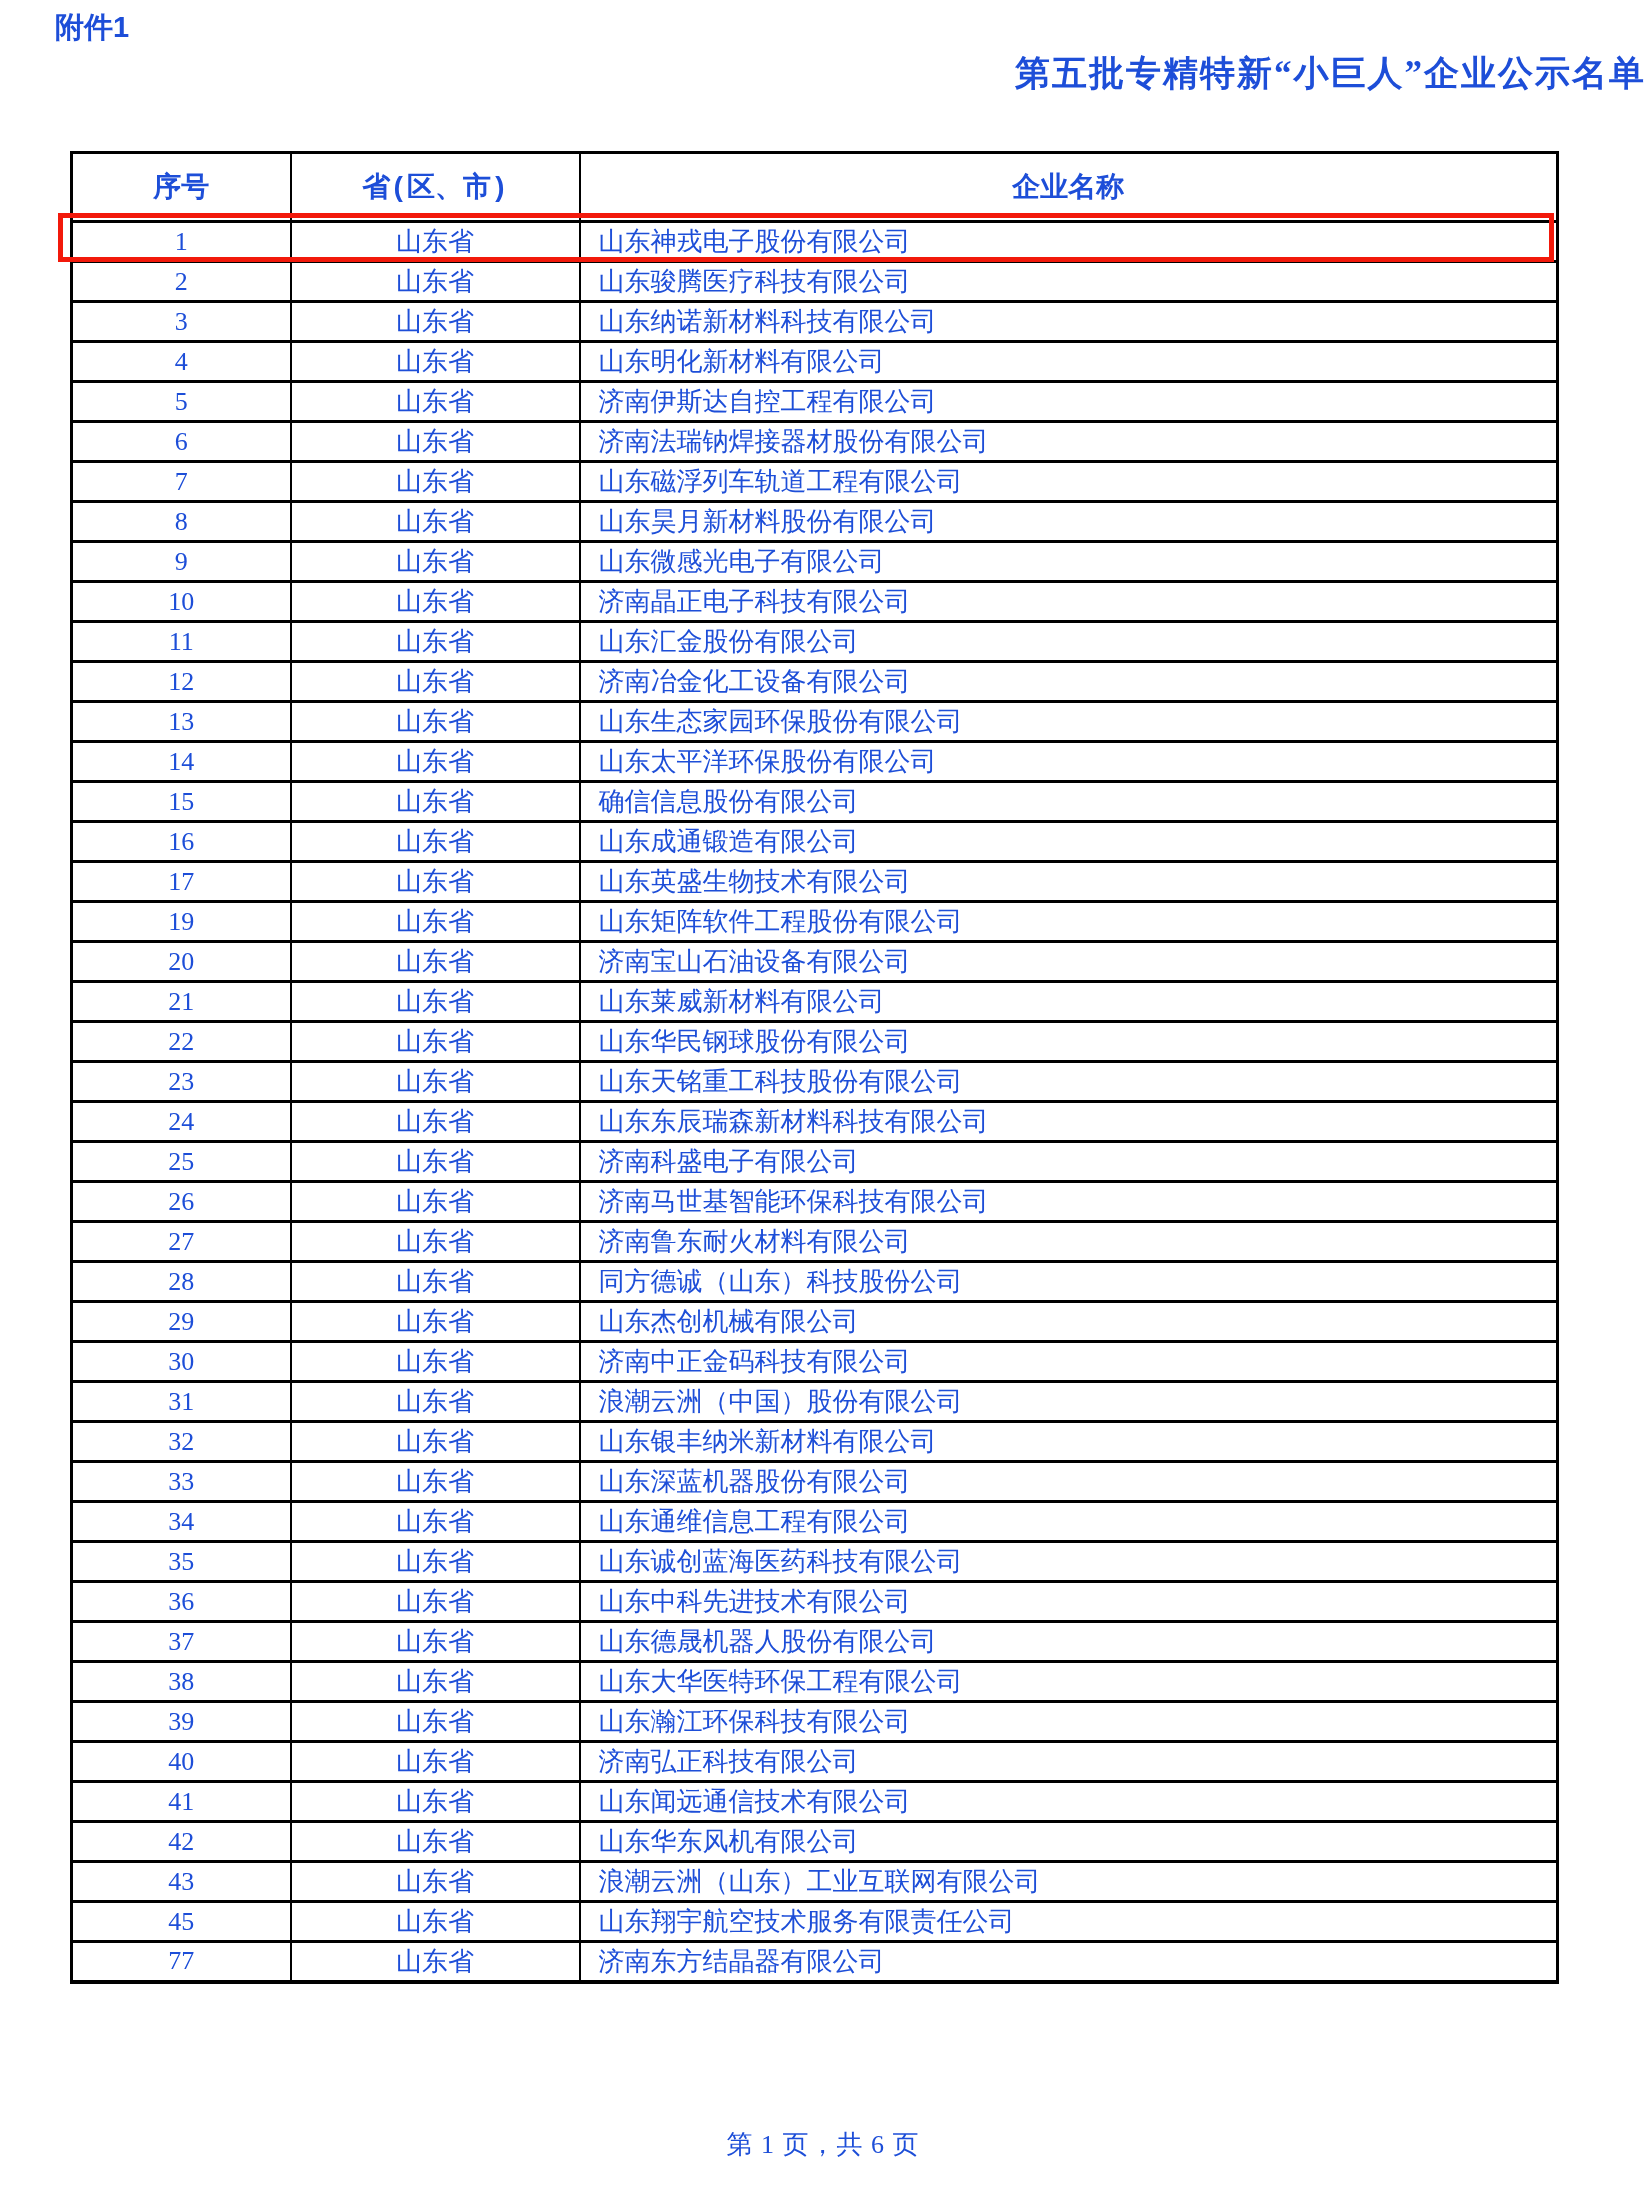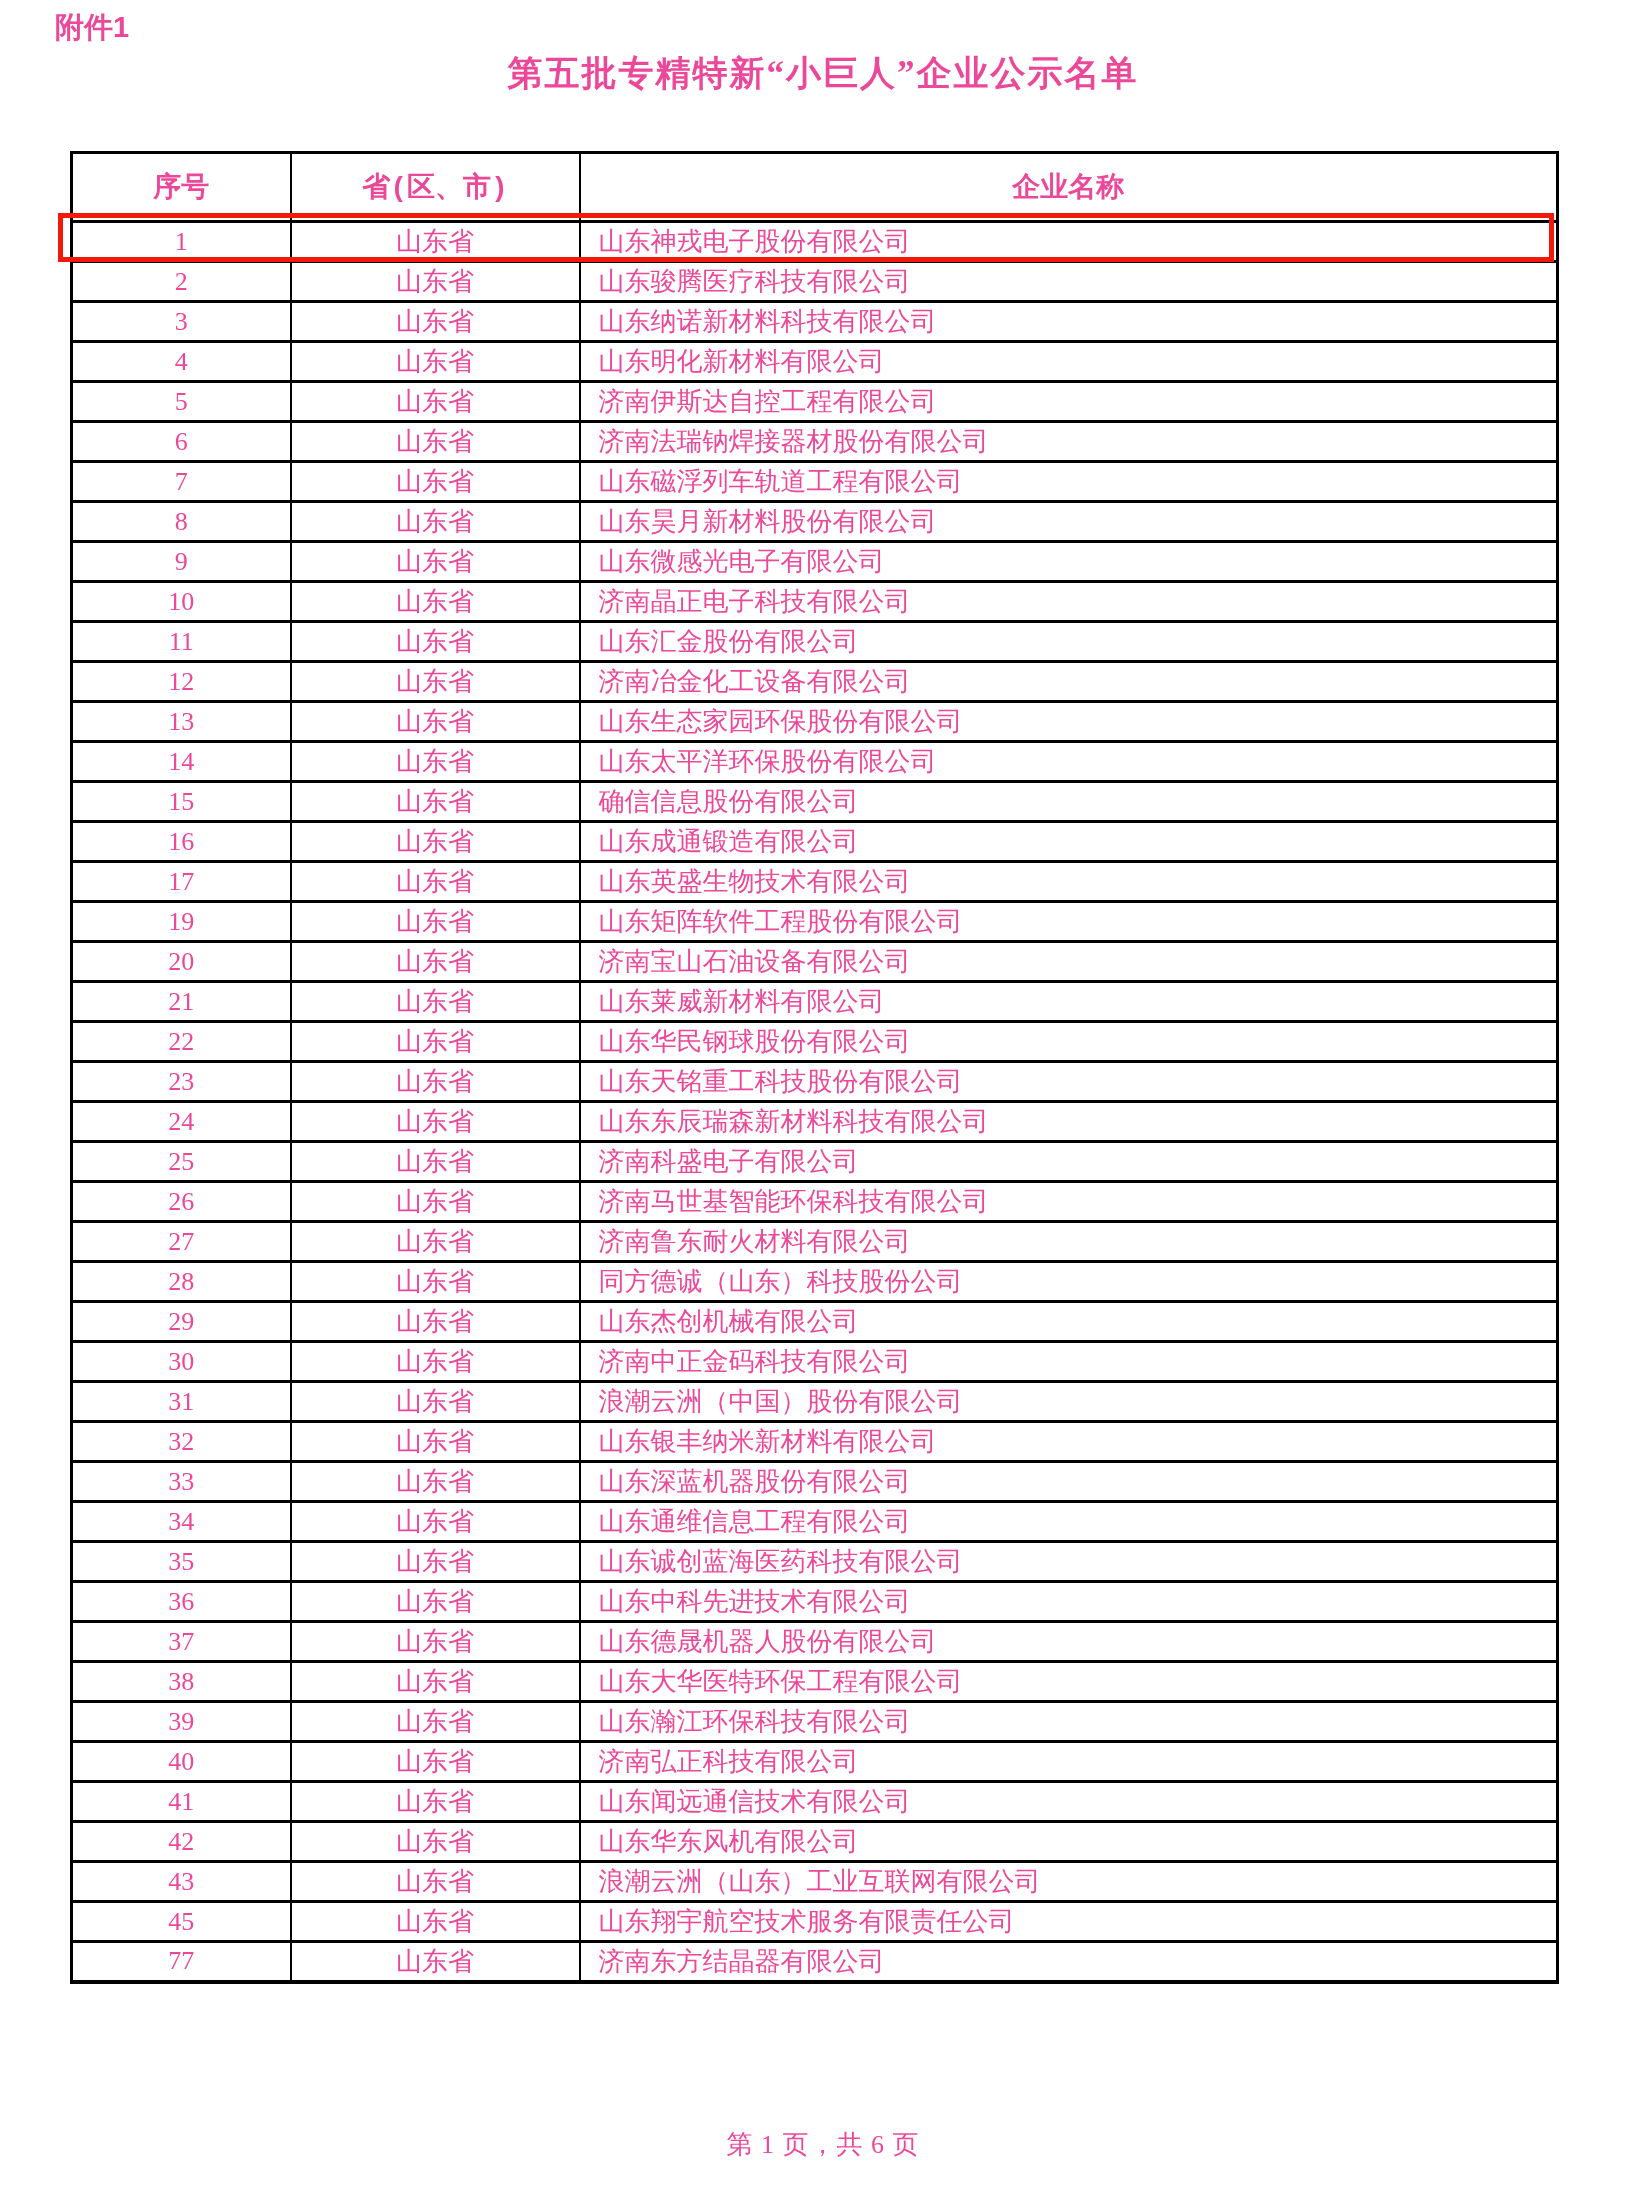--- a/index.html
+++ b/index.html
@@ -1,38 +1,38 @@
 <!DOCTYPE html>
 <html><head>
 <meta charset="utf-8">
 <style>
   html, body { margin: 0; padding: 0; background: #ffffff; }
   .page {
     position: relative;
     width: 1646px;
     height: 2204px;
     background: #ffffff;
-    color: #ec4899;
+    color: #1d4ed8;
     font-family: "Liberation Serif", "DejaVu Serif", serif;
     overflow: hidden;
   }
   .attachment-label {
     position: absolute;
     left: 55px;
     top: 8px;
     font-family: "Liberation Sans", "DejaVu Sans", sans-serif;
     font-weight: bold;
     font-size: 29px;
   }
   .doc-title {
     position: absolute;
     top: 50px;
     left: 0;
     width: 100%;
-    text-align: center;
+    text-align: right;
     font-weight: bold;
     font-size: 35px;
     letter-spacing: 2px;
   }
   .table-wrap {
     position: absolute;
     left: 70px;
     top: 151px;
     width: 1489px;
   }

